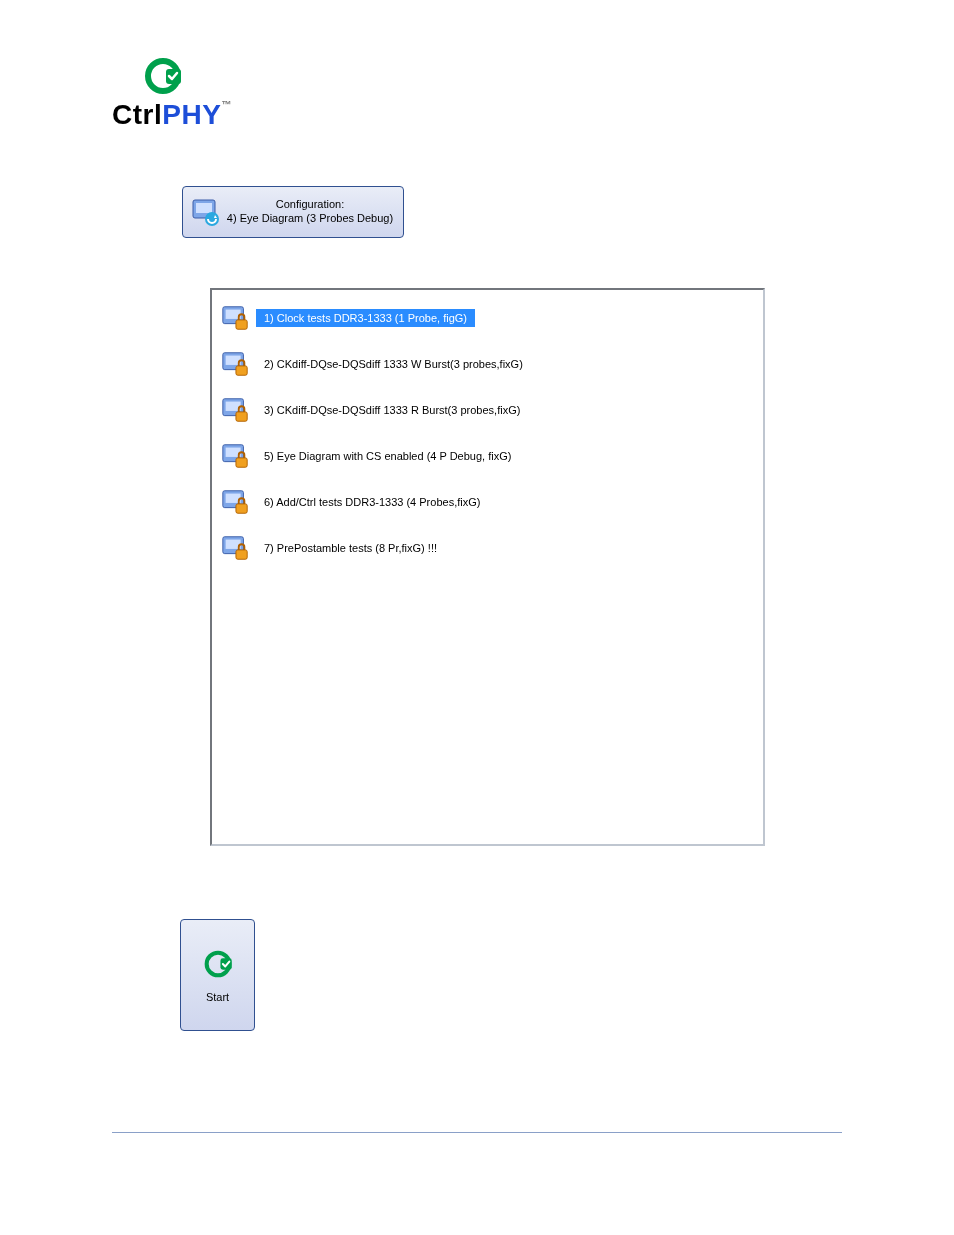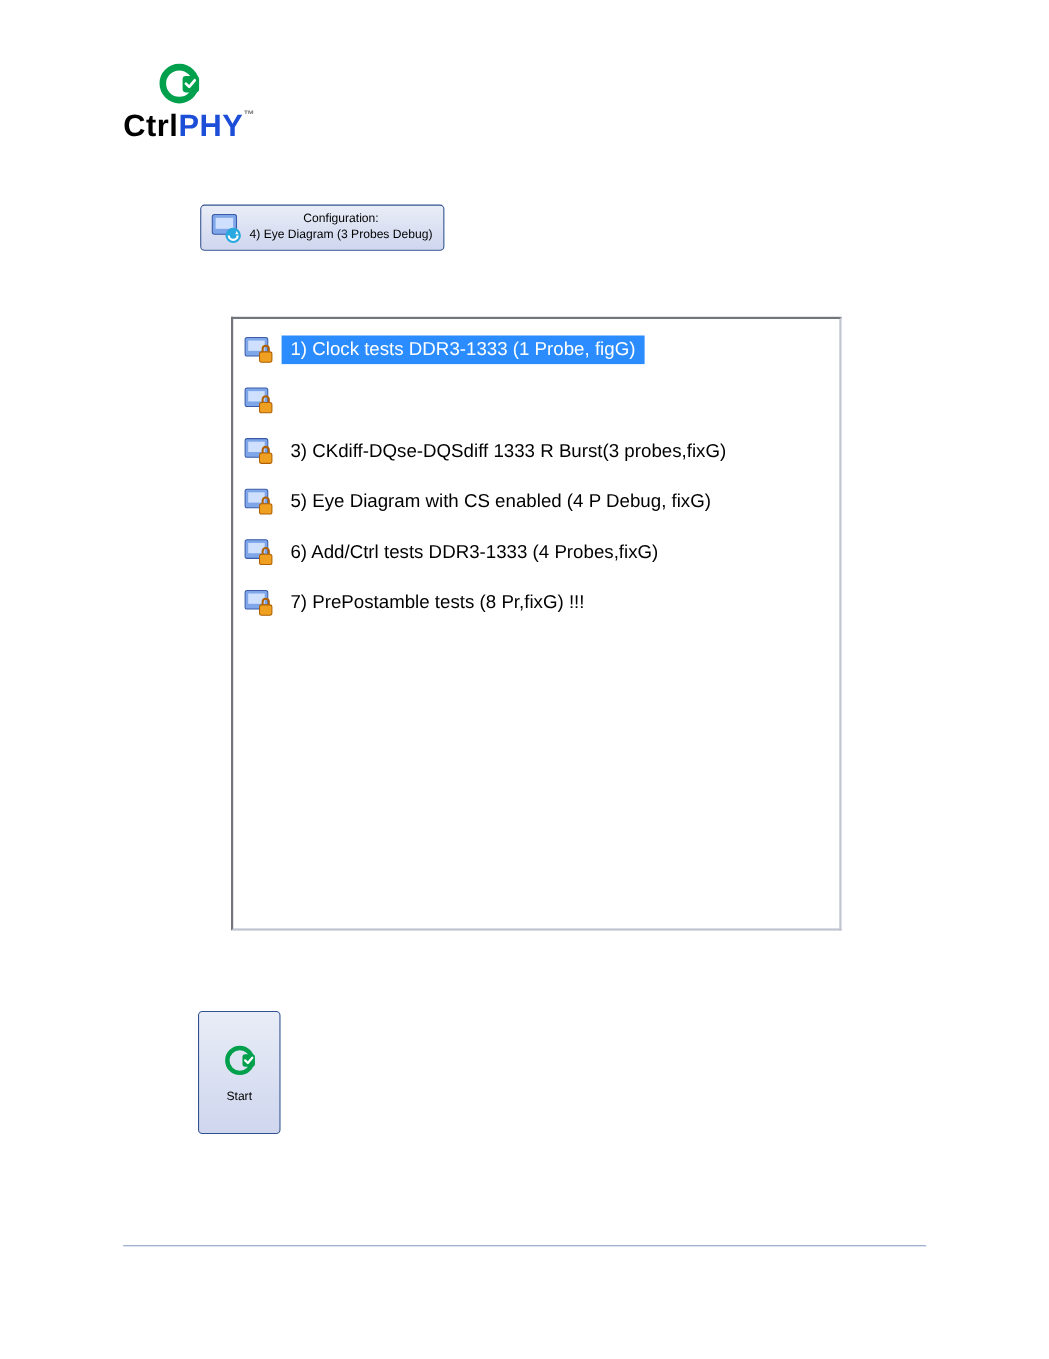--- a/index.html
+++ b/index.html
@@ -4,32 +4,32 @@
 <style>
   html,body{margin:0;padding:0;background:#fff;font-family:Tahoma,Arial,sans-serif;font-size:12px;color:#000;}
   .page{width:954px;height:1235px;position:relative;margin:0 auto;}
   
   .logo{position:absolute;left:112px;top:55px;}
   .logo-brand{font-size:28px;font-weight:bold;color:#000;letter-spacing:0.5px;}
   .logo-brand .phy{color:#1d4ed8;}
   .logo-tm{font-size:10px;vertical-align:top;color:#777;}
   .logo-icon{display:block;margin:0 0 2px 30px;}
   
-  .config-btn{position:absolute;left:182px;top:186px;width:222px;height:42px;
+  .config-btn{position:absolute;left:182px;top:186px;width:222px;height:52px;
     background:linear-gradient(#e9edf7,#cfd6ee);
     border:1px solid #305090;border-radius:4px;box-sizing:border-box;
     display:flex;align-items:center;padding:2px 6px;cursor:pointer;}
   .config-btn .ico{width:34px;height:34px;flex:0 0 34px;display:flex;align-items:center;justify-content:center;}
   .config-btn .lbl{flex:1;text-align:center;line-height:1.25;color:#000;font-size:11px;}
   
   .panel{position:absolute;left:210px;top:288px;width:555px;height:558px;
     border:2px inset #bfc6d0;background:#fff;box-sizing:border-box;padding:10px 8px;}
   .item{display:flex;align-items:center;height:36px;margin-bottom:10px;cursor:pointer;}
   .item .ico{width:30px;height:30px;flex:0 0 30px;margin-right:6px;display:flex;align-items:center;justify-content:center;}
-  .item-label{padding:3px 8px;font-size:17px;color:#000;white-space:nowrap;}
+  .item-label{padding:3px 8px;font-size:11px;color:#000;white-space:nowrap;}
   .item.selected .item-label{background:#2a8cff;color:#fff;}
   
   .start-btn{position:absolute;left:180px;top:919px;width:75px;height:112px;
     background:linear-gradient(#e9edf7,#cfd6ee);
     border:1px solid #305090;border-radius:4px;box-sizing:border-box;
     display:flex;flex-direction:column;align-items:center;justify-content:center;cursor:pointer;}
   .start-btn .lbl{margin-top:10px;font-size:11px;color:#000;}
   
   .hr{position:absolute;left:112px;right:112px;top:1132px;border-top:1px solid #8aa0c8;}
   
@@ -82,20 +82,21 @@
       </div>
       <div class="item">
         <span class="ico">
           <svg width="30" height="30" viewBox="0 0 32 32">
             <rect x="3" y="4" width="22" height="18" rx="2" fill="#7ea6e8" stroke="#3a5ca8" stroke-width="1"></rect>
             <rect x="6" y="7" width="16" height="10" fill="#cfe0ff"></rect>
             <rect x="17" y="18" width="12" height="10" rx="2" fill="#f0a020" stroke="#b06000"></rect>
             <path d="M20 18 v-3 a3 3 0 0 1 6 0 v3" fill="none" stroke="#b06000" stroke-width="2"></path>
           </svg>
         </span>
+        <span class="item-label">2) CKdiff-DQse-DQSdiff 1333 W Burst(3 probes,fixG)</span>
       </div>
       <div class="item">
         <span class="ico">
           <svg width="30" height="30" viewBox="0 0 32 32">
             <rect x="3" y="4" width="22" height="18" rx="2" fill="#7ea6e8" stroke="#3a5ca8" stroke-width="1"></rect>
             <rect x="6" y="7" width="16" height="10" fill="#cfe0ff"></rect>
             <rect x="17" y="18" width="12" height="10" rx="2" fill="#f0a020" stroke="#b06000"></rect>
             <path d="M20 18 v-3 a3 3 0 0 1 6 0 v3" fill="none" stroke="#b06000" stroke-width="2"></path>
           </svg>
         </span>

